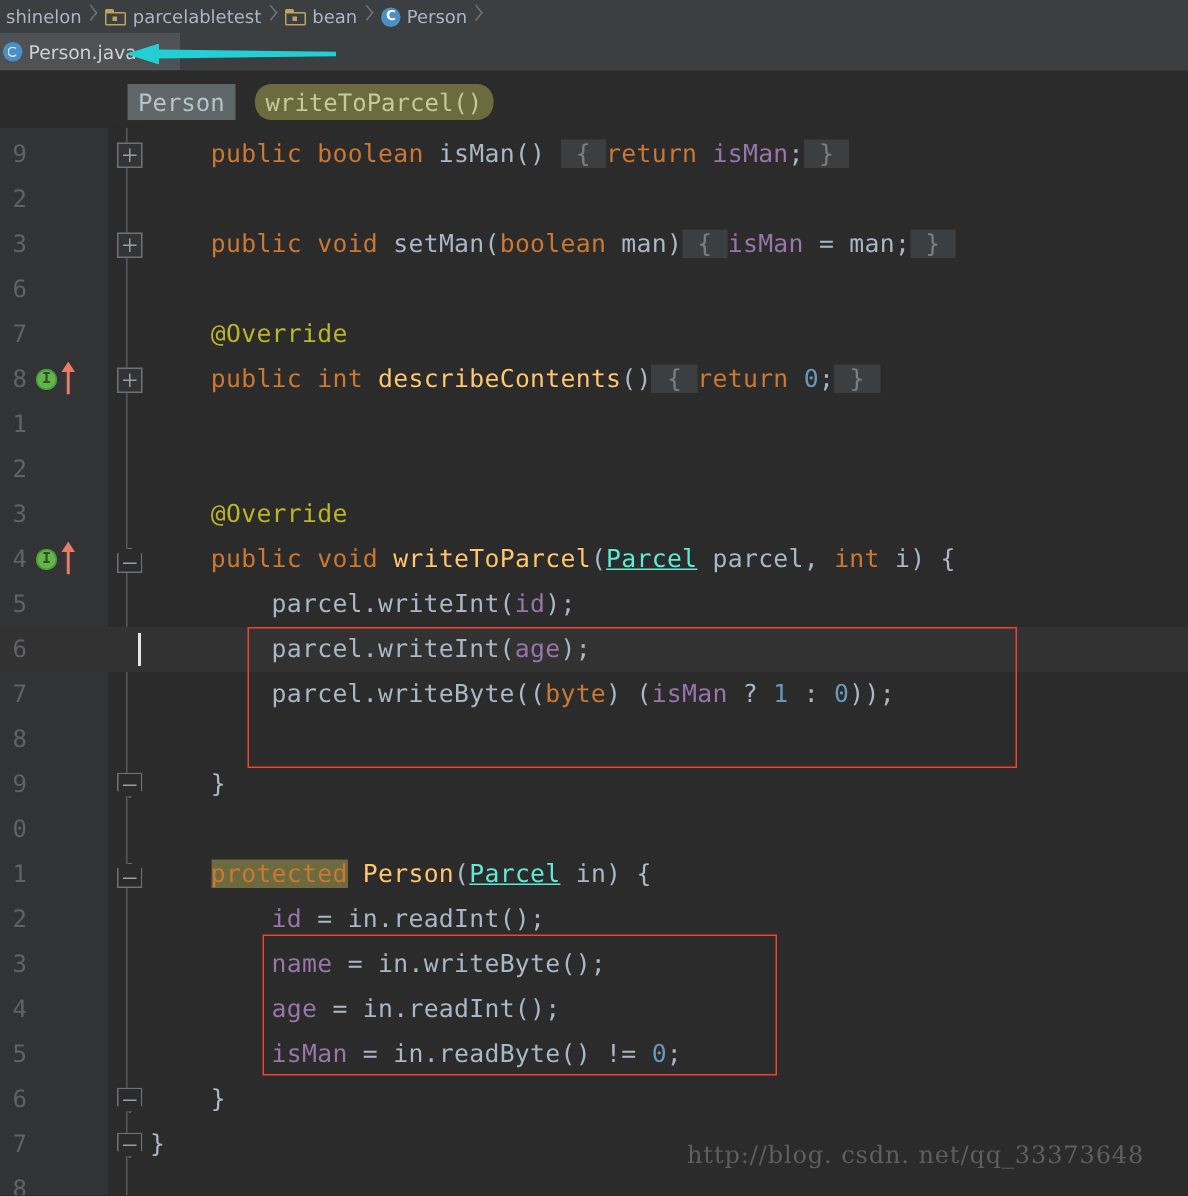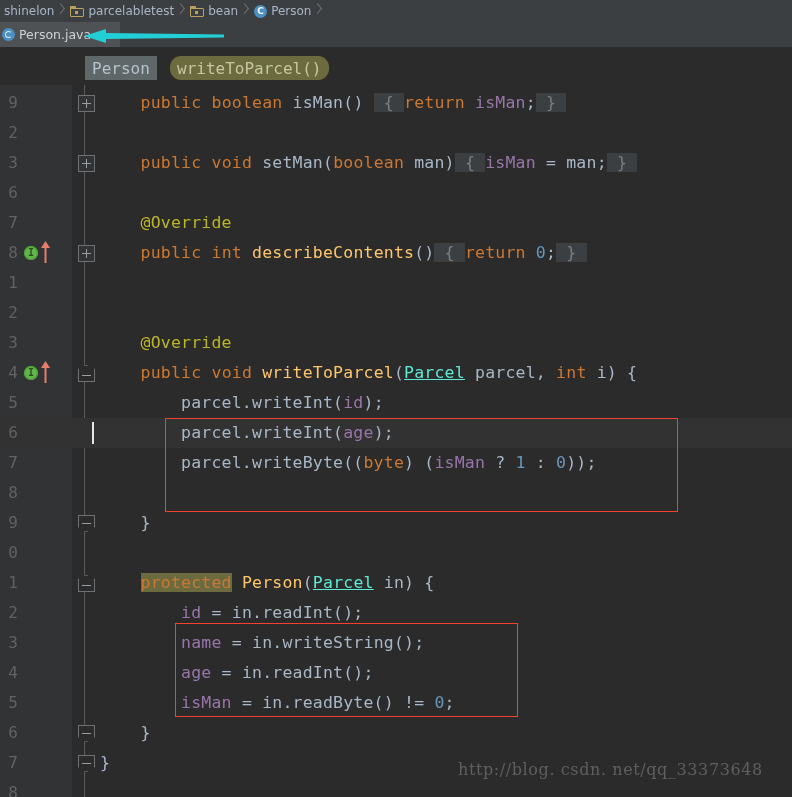--- a/index.html
+++ b/index.html
@@ -486,21 +486,21 @@
             <span class="bar"></span>
           </div>
           <div class="code"><span class="id">    </span><span class="kw hl-usage">protected</span><span class="id"> </span><span class="mth">Person</span><span class="punct">(</span><span class="typ">Parcel</span><span class="id"> in) {</span></div>
         </div>
         <div class="row" style="top: 513px;">
           <div class="lineno">2</div>
           <div class="code"><span class="id">        </span><span class="fld">id</span><span class="id"> = in.readInt();</span></div>
         </div>
         <div class="row" style="top: 543px;">
           <div class="lineno">3</div>
-          <div class="code"><span class="id">        </span><span class="fld">name</span><span class="id"> = in.writeString();</span></div>
+          <div class="code"><span class="id">        </span><span class="fld">name</span><span class="id"> = in.writeByte();</span></div>
         </div>
         <div class="row" style="top: 573px;">
           <div class="lineno">4</div>
           <div class="code"><span class="id">        </span><span class="fld">age</span><span class="id"> = in.readInt();</span></div>
         </div>
         <div class="row" style="top: 603px;">
           <div class="lineno">5</div>
           <div class="code"><span class="id">        </span><span class="fld">isMan</span><span class="id"> = in.readByte() != </span><span class="num">0</span><span class="id">;</span></div>
         </div>
         <div class="row" style="top: 633px;">

